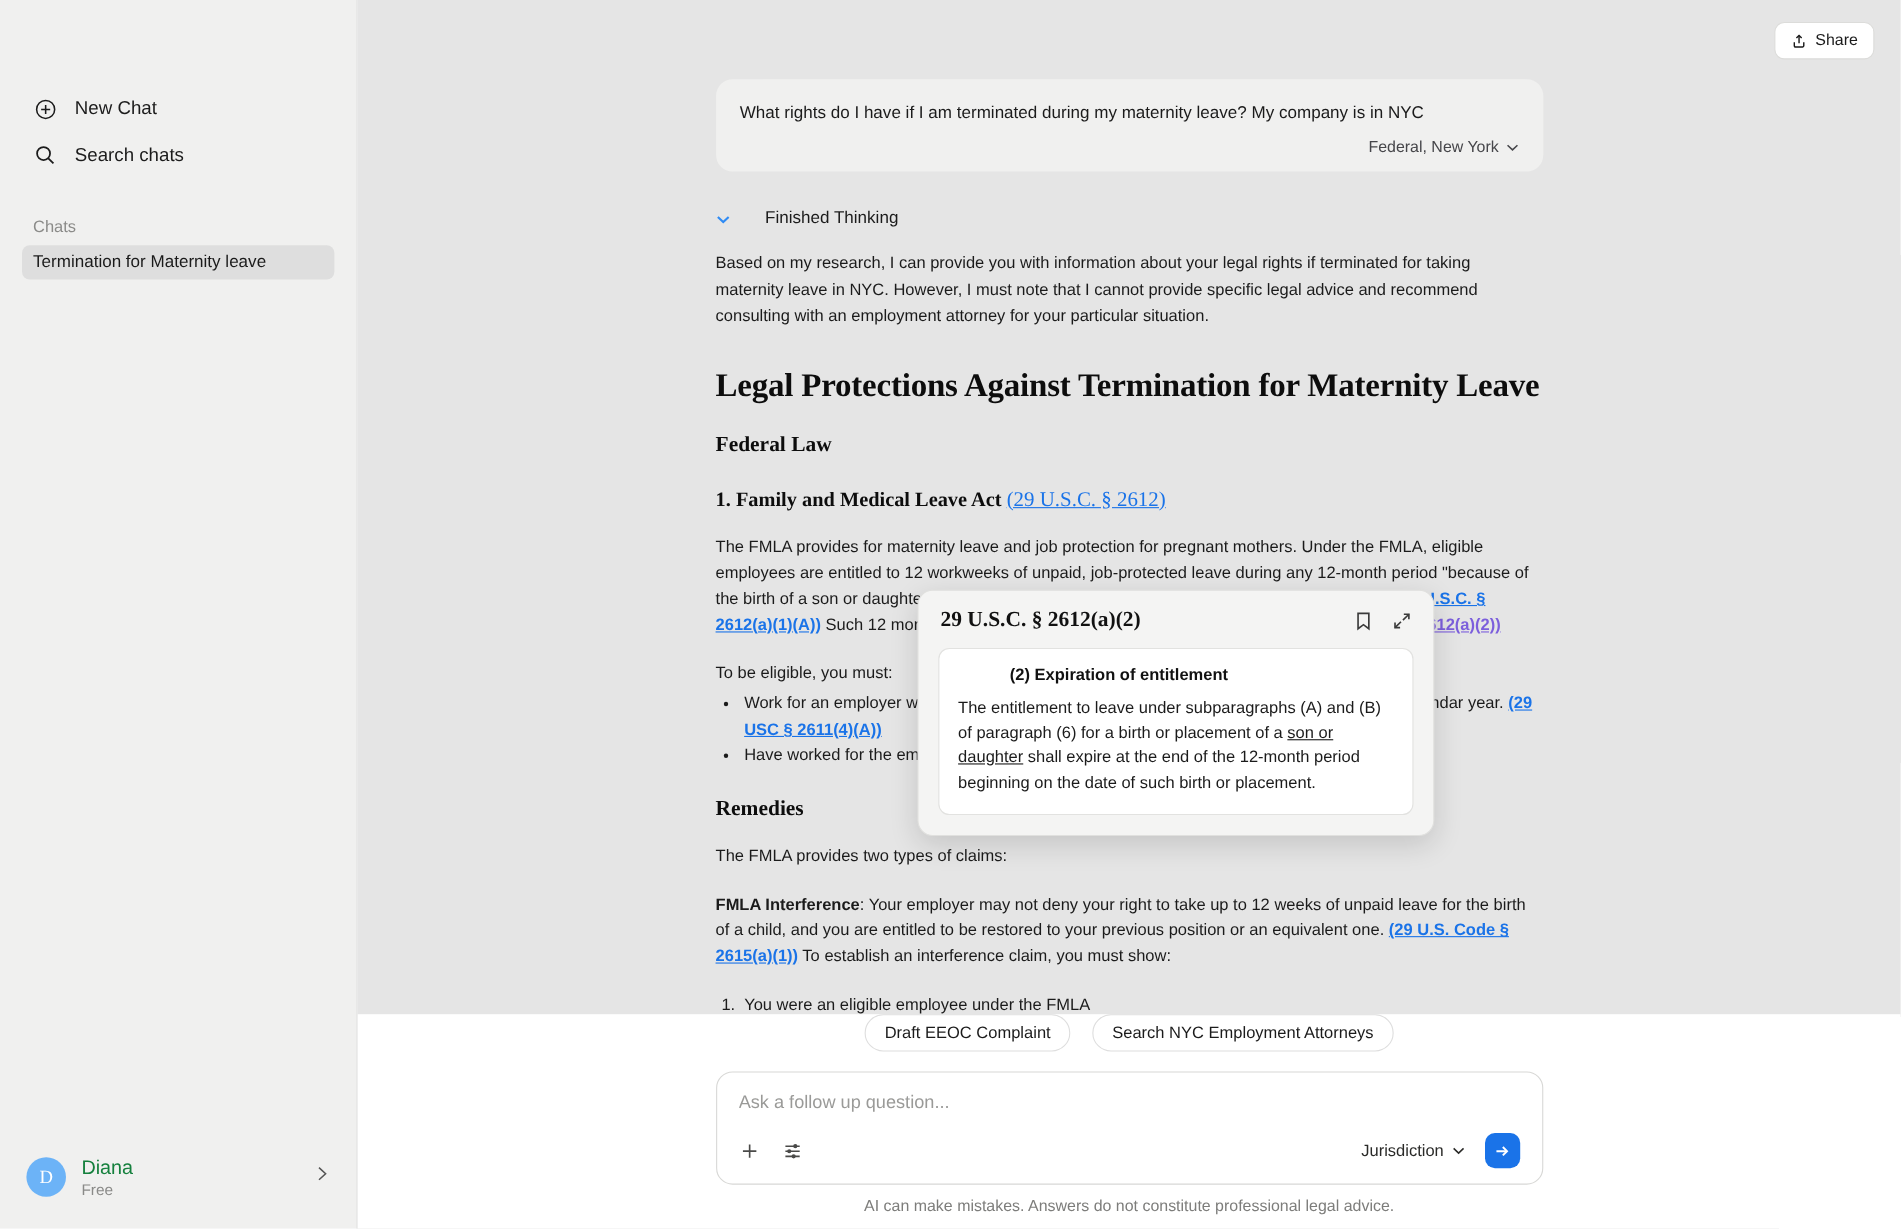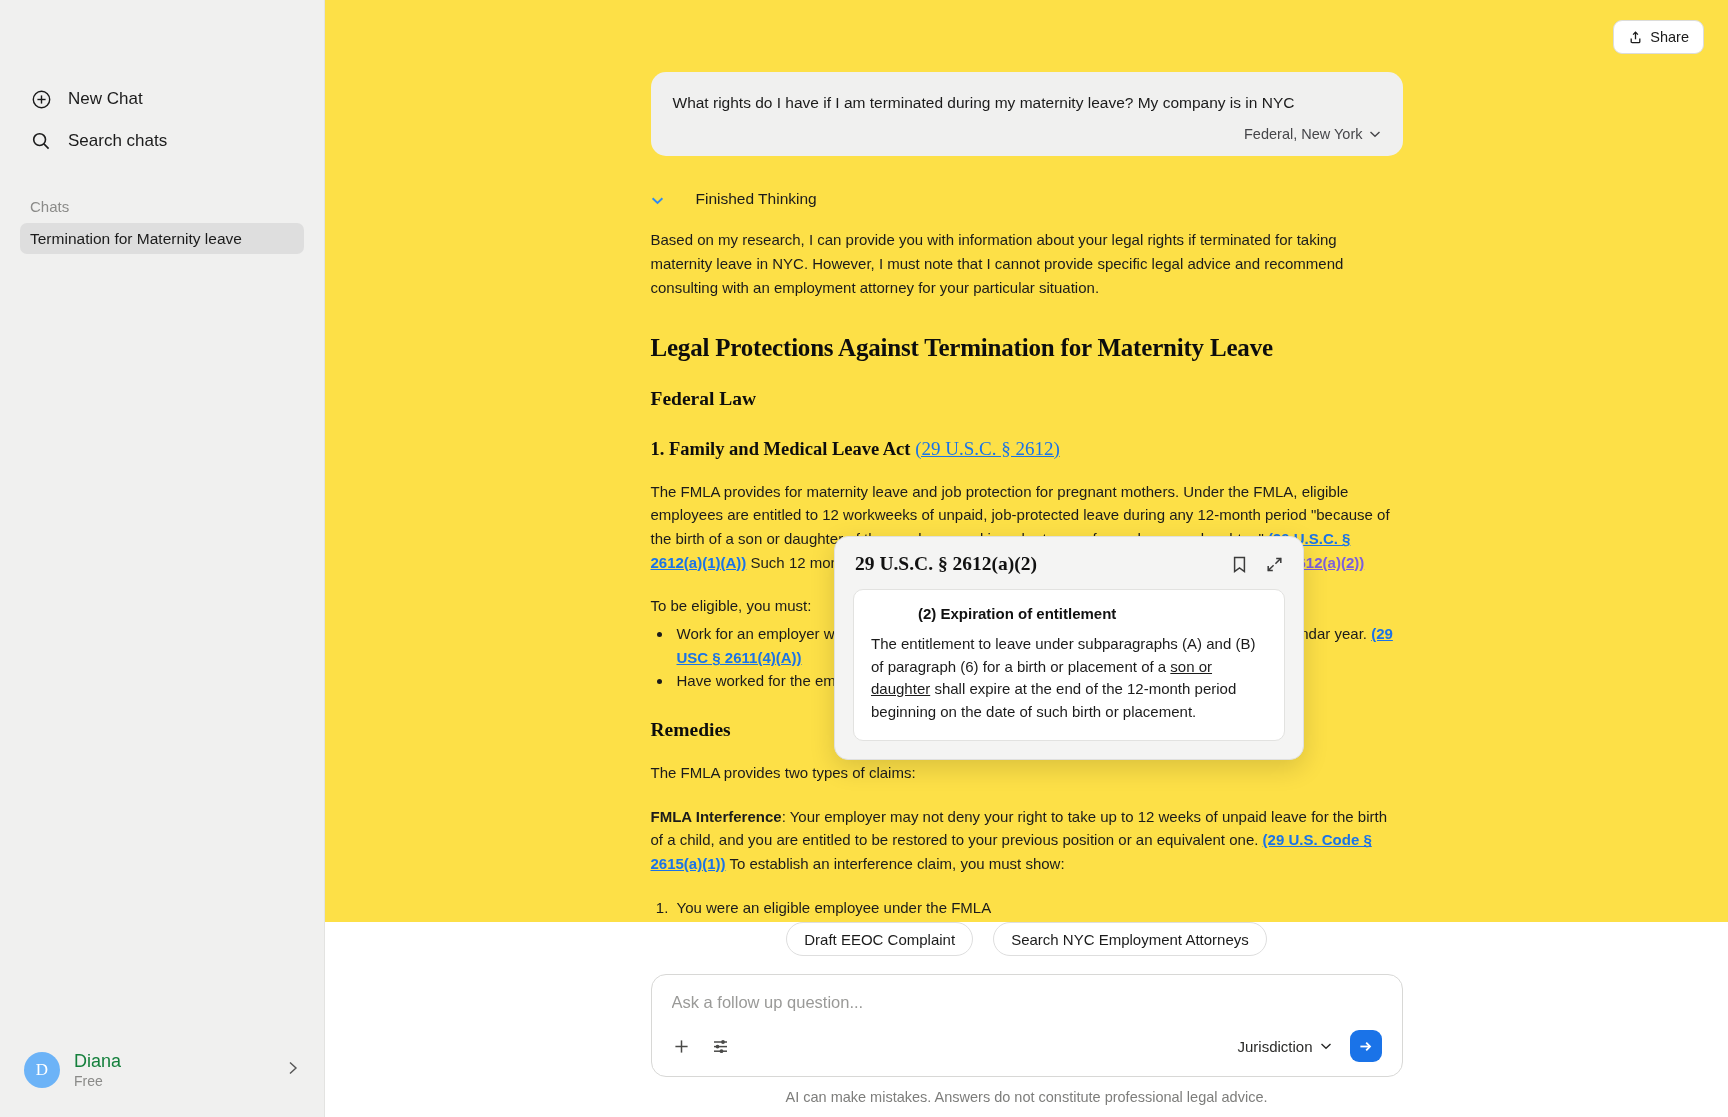--- a/index.html
+++ b/index.html
@@ -64,21 +64,21 @@
     font-family: "Liberation Serif", serif; font-size: 17px; flex: 0 0 36px;
   }
   .uinfo { flex: 1; line-height: 1.15; }
   .uname { font-family: Liberation Sans, sans-serif; font-size: 18px; color: #15803d; }
   .uplan { font-size: 14px; color: #8a8a88; margin-top: 1px; }
   .chev-right { color: #555; font-size: 19px; }
 
   
   .main {
     flex: 1; position: relative; height: 1117px;
-    background: #fde047; overflow: hidden; padding-left: 28px;
+    background: #e5e5e5; overflow: hidden; padding-left: 28px;
   }
   .share-btn {
     position: absolute; top: 20px; right: 24px;
     display: flex; align-items: center; gap: 7px;
     height: 34px; padding: 0 14px;
     border: 1px solid #dcdcda; border-radius: 9px;
     background: #fff; font-size: 14.5px; color: #1b1b1b; cursor: pointer;
   }
   .content {
     position: absolute; top: 0; left: 0; right: 0; bottom: 0;
@@ -103,21 +103,21 @@
     cursor: pointer;
   }
   .thinking .cv { color: #2f8bf4; font-size: 15px; line-height: 1; }
   .thinking .tx { font-size: 15.5px; color: #1b1b1b; }
 
   .para {
     margin-top: 20px; font-size: 15px; line-height: 1.58; color: #1b1b1b;
   }
   h1.doc-h1 {
     font-family: "Liberation Serif", serif;
-    font-size: 25px; font-weight: 700; color: #0d0d0d;
+    font-size: 30px; font-weight: 700; color: #0d0d0d;
     margin-top: 34px; letter-spacing: -0.2px;
   }
   h2.doc-h2 {
     font-family: "Liberation Serif", serif;
     font-size: 19.5px; font-weight: 700; color: #0d0d0d; margin-top: 26px;
   }
   h3.doc-h3 {
     font-family: "Liberation Serif", serif;
     font-size: 18.5px; font-weight: 700; color: #0d0d0d; margin-top: 28px;
   }

